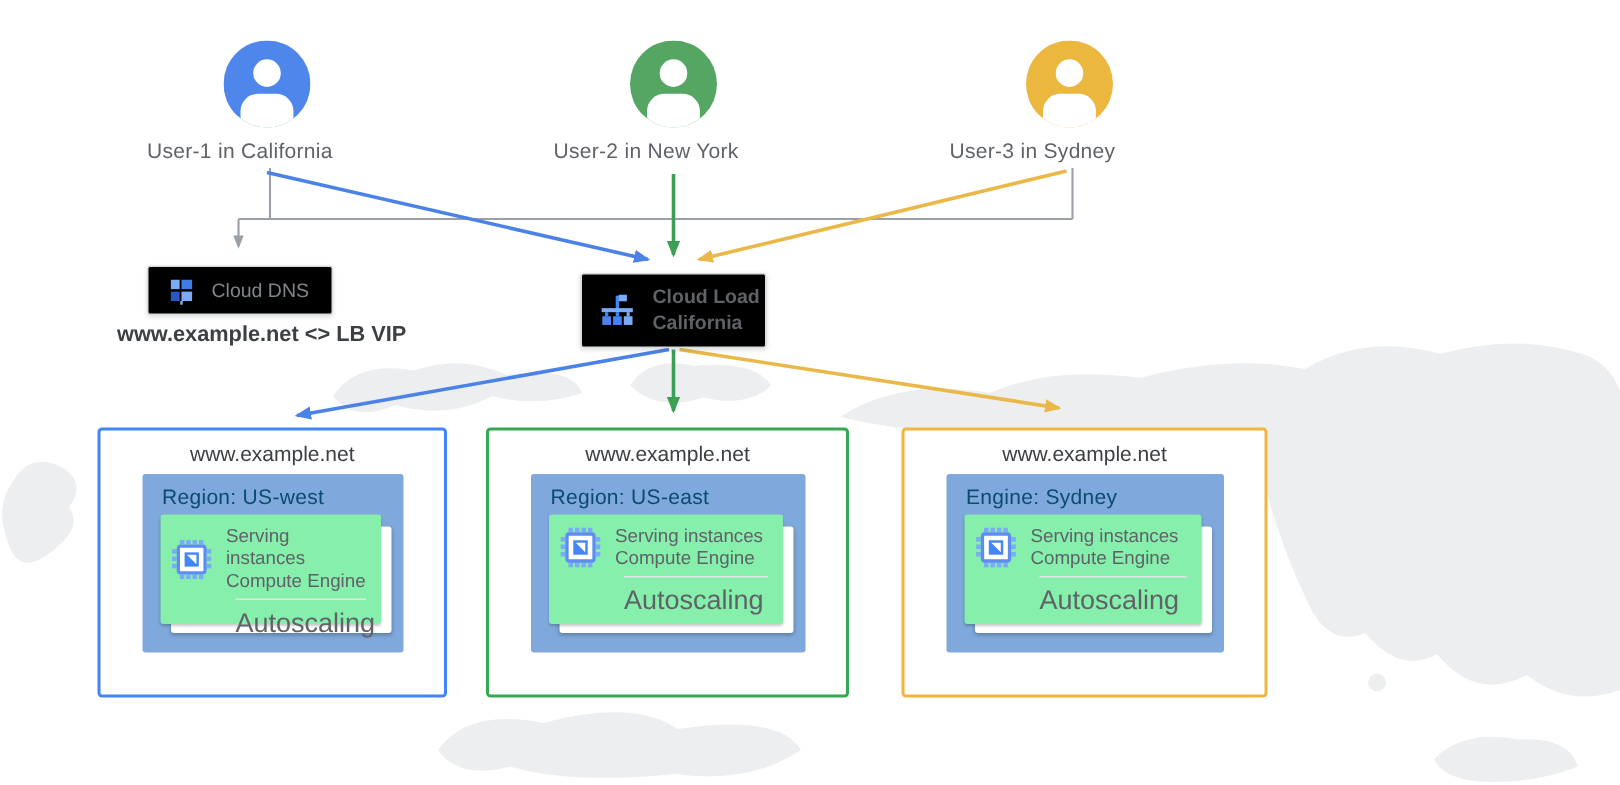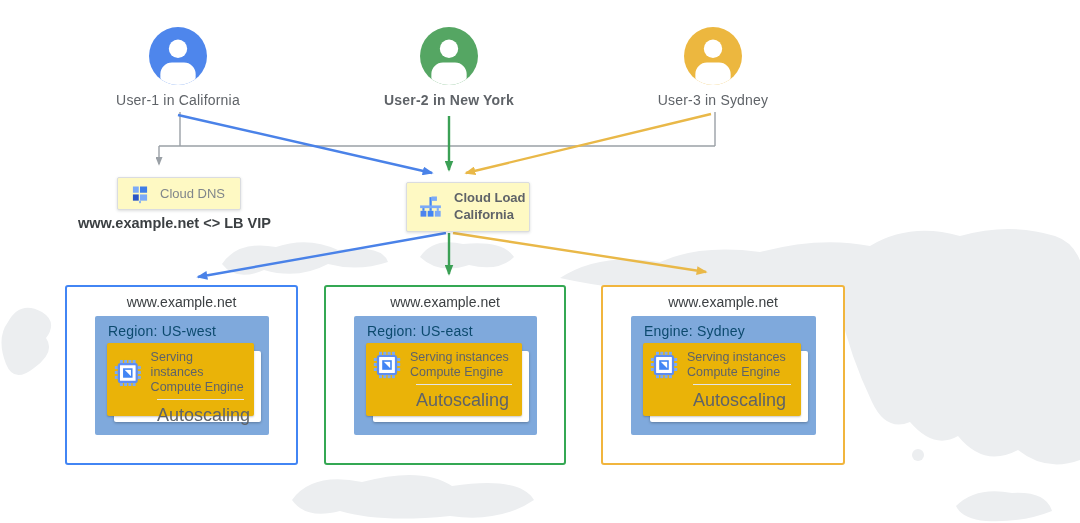--- a/index.html
+++ b/index.html
@@ -5,49 +5,49 @@
   html,body{margin:0;padding:0;background:#fff;}
   #stage{
     position:relative;width:1080px;height:523px;overflow:hidden;background:#fff;
     font-family:"Liberation Sans", sans-serif;
   }
   svg.layer{position:absolute;left:0;top:0;pointer-events:none;}
   #map-layer{z-index:1;}
   #arrow-layer{z-index:2;}
 
   
-  .user{position:absolute;width:160px;text-align:center;z-index:3;}
+  .user{position:absolute;width:160px;z-index:3;}
   .user .uicon{width:58px;height:58px;margin:0 auto;display:block;}
   .user .ulabel{margin-top:7px;font-size:14px;color:#5F6368;letter-spacing:.2px;}
 
   
   .prod-box{
-    position:absolute;z-index:3;background:#fef9c3;border:1px solid #DADCE0;border-radius:2px;
-    box-shadow:0 1px 3px rgba(60,64,67,.18);display:flex;align-items:center;gap:10px;margin-left:19px;
+    position:absolute;z-index:3;background:#000000;border:1px solid #DADCE0;border-radius:2px;
+    box-shadow:0 1px 3px rgba(60,64,67,.18);display:flex;align-items:center;gap:10px;
   }
   #dns-box{left:98px;top:177px;width:124px;height:33px;padding-left:12px;box-sizing:border-box;}
   #dns-box .plabel{font-size:13px;color:#80868B;}
   #lb-box{left:387px;top:182px;width:124px;height:50px;padding-left:10px;box-sizing:border-box;}
   #lb-box .plabel{font-size:13px;font-weight:bold;color:#5F6368;line-height:1.3;}
 
   #vip-note{position:absolute;left:78px;top:215px;z-index:3;font-size:14.5px;font-weight:bold;color:#3C4043;}
 
   
   .region-box{position:absolute;top:285px;height:180px;z-index:3;background:#fff;
     border:2px solid;border-radius:3px;box-sizing:border-box;}
   .accent-blue{border-color:#4285F4;}
   .accent-green{border-color:#34A853;}
   .accent-yellow{border-color:#F1B53D;}
   .region-domain{text-align:center;margin-top:7px;font-size:14px;color:#3C4043;}
   .region-panel{position:absolute;left:28px;right:27px;top:29px;height:119px;background:#7FA9DC;border-radius:2px;}
   .region-label{color:#0c4a6e;font-size:14px;padding:7px 0 0 13px;letter-spacing:.2px;}
   .card-stack{position:absolute;left:12px;right:15px;top:27px;height:73px;}
   .card-shadow{position:absolute;left:7px;top:8px;width:100%;height:71px;background:#fff;border-radius:2px;
     box-shadow:0 1px 3px rgba(0,0,0,.28);}
-  .card{position:absolute;left:0;top:0;width:100%;height:73px;background:#eab308;border-radius:2px;
+  .card{position:absolute;left:0;top:0;width:100%;height:73px;background:#86efac;border-radius:2px;
     box-shadow:0 1px 2px rgba(0,0,0,.22);box-sizing:border-box;padding:7px 6px 0 6px;}
   .card-row{display:flex;align-items:center;gap:8px;}
   .card-text{font-size:12.5px;color:#5F6368;line-height:1.2;}
   .card-divider{border-top:1px solid #E3E5E8;margin:4px 4px 0 44px;}
   .card-autoscaling{font-size:18px;color:#5F6368;padding:5px 0 0 44px;}
 </style>
 </head>
 <body>
 
 <div id="stage">
@@ -104,21 +104,21 @@
         </clipPath>
       <circle cx="12" cy="12" r="12" fill="#4E86EC"></circle>
       <g clip-path="url(#uc1)">
         <circle cx="12" cy="9" r="3.8" fill="#fff"></circle>
         <rect x="4.7" y="14.7" width="14.6" height="11" rx="4.8" fill="#fff"></rect>
       </g>
     </svg>
     <div class="ulabel">User-1 in California</div>
   </div>
 
-  <div class="user" style="left:369px;top:27px;font-weight:bold;">
+  <div class="user" style="left:369px;top:27px;">
     <svg class="uicon" viewBox="0 0 24 24">
       <clipPath id="uc2">
           <circle cx="12" cy="12" r="12"></circle>
         </clipPath>
       <circle cx="12" cy="12" r="12" fill="#55A663"></circle>
       <g clip-path="url(#uc2)">
         <circle cx="12" cy="9" r="3.8" fill="#fff"></circle>
         <rect x="4.7" y="14.7" width="14.6" height="11" rx="4.8" fill="#fff"></rect>
       </g>
     </svg>

